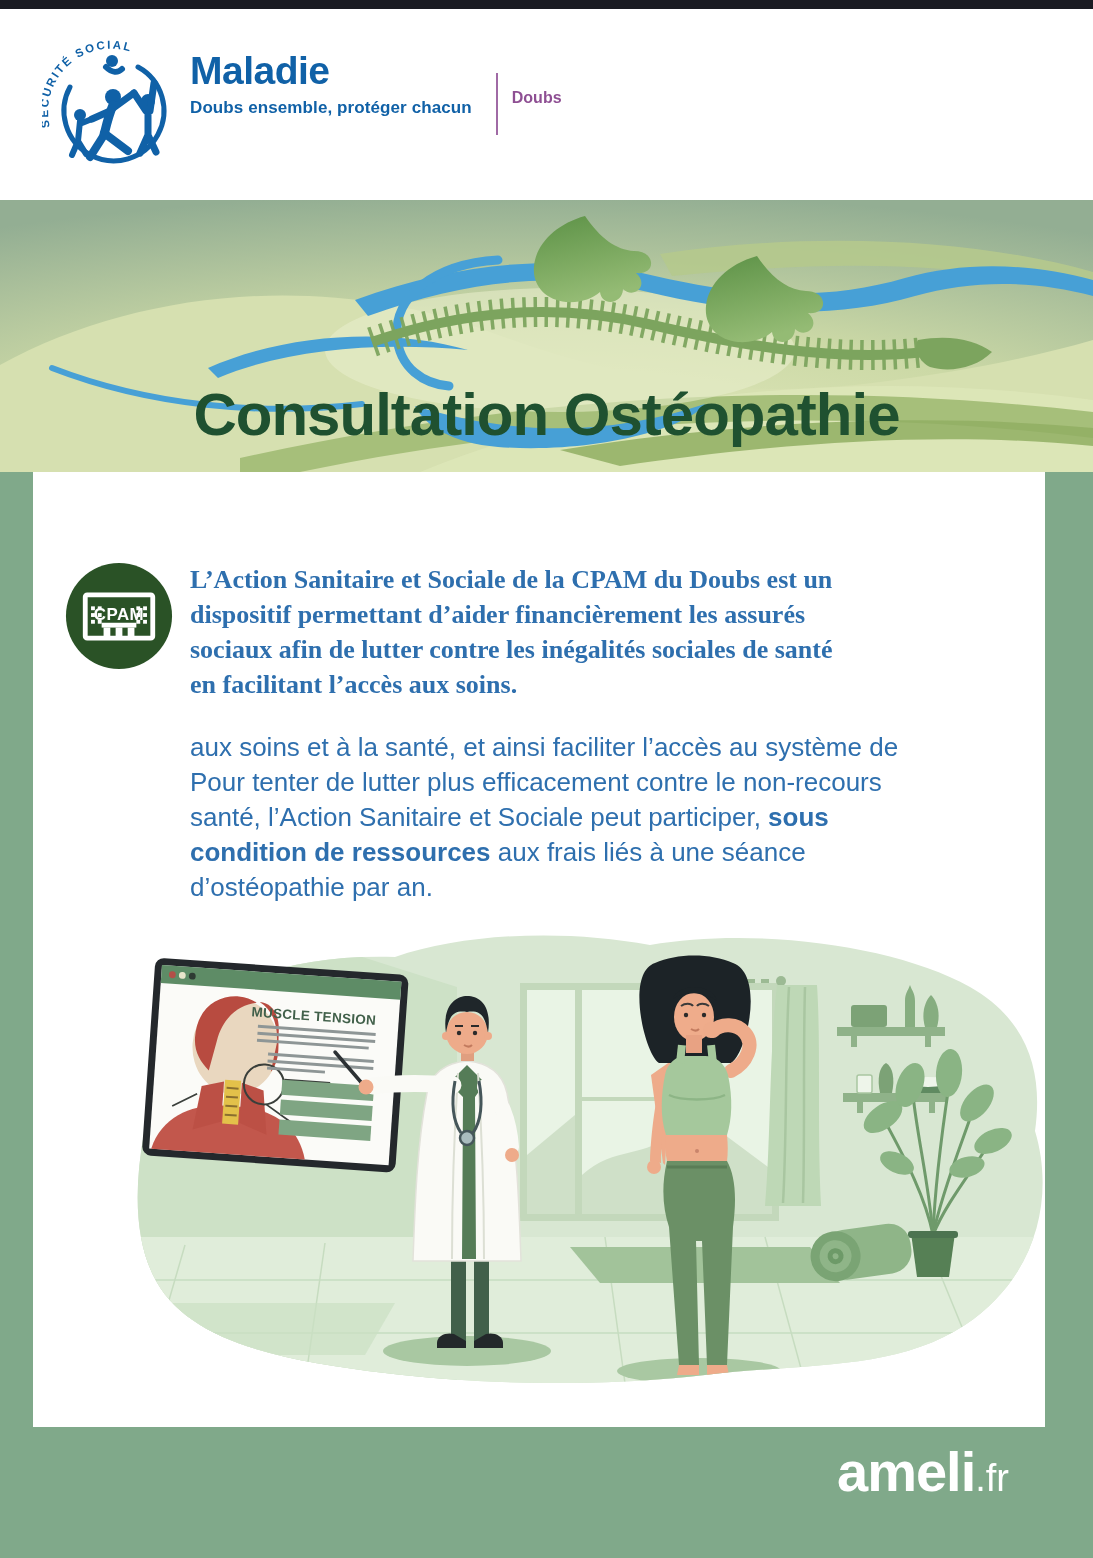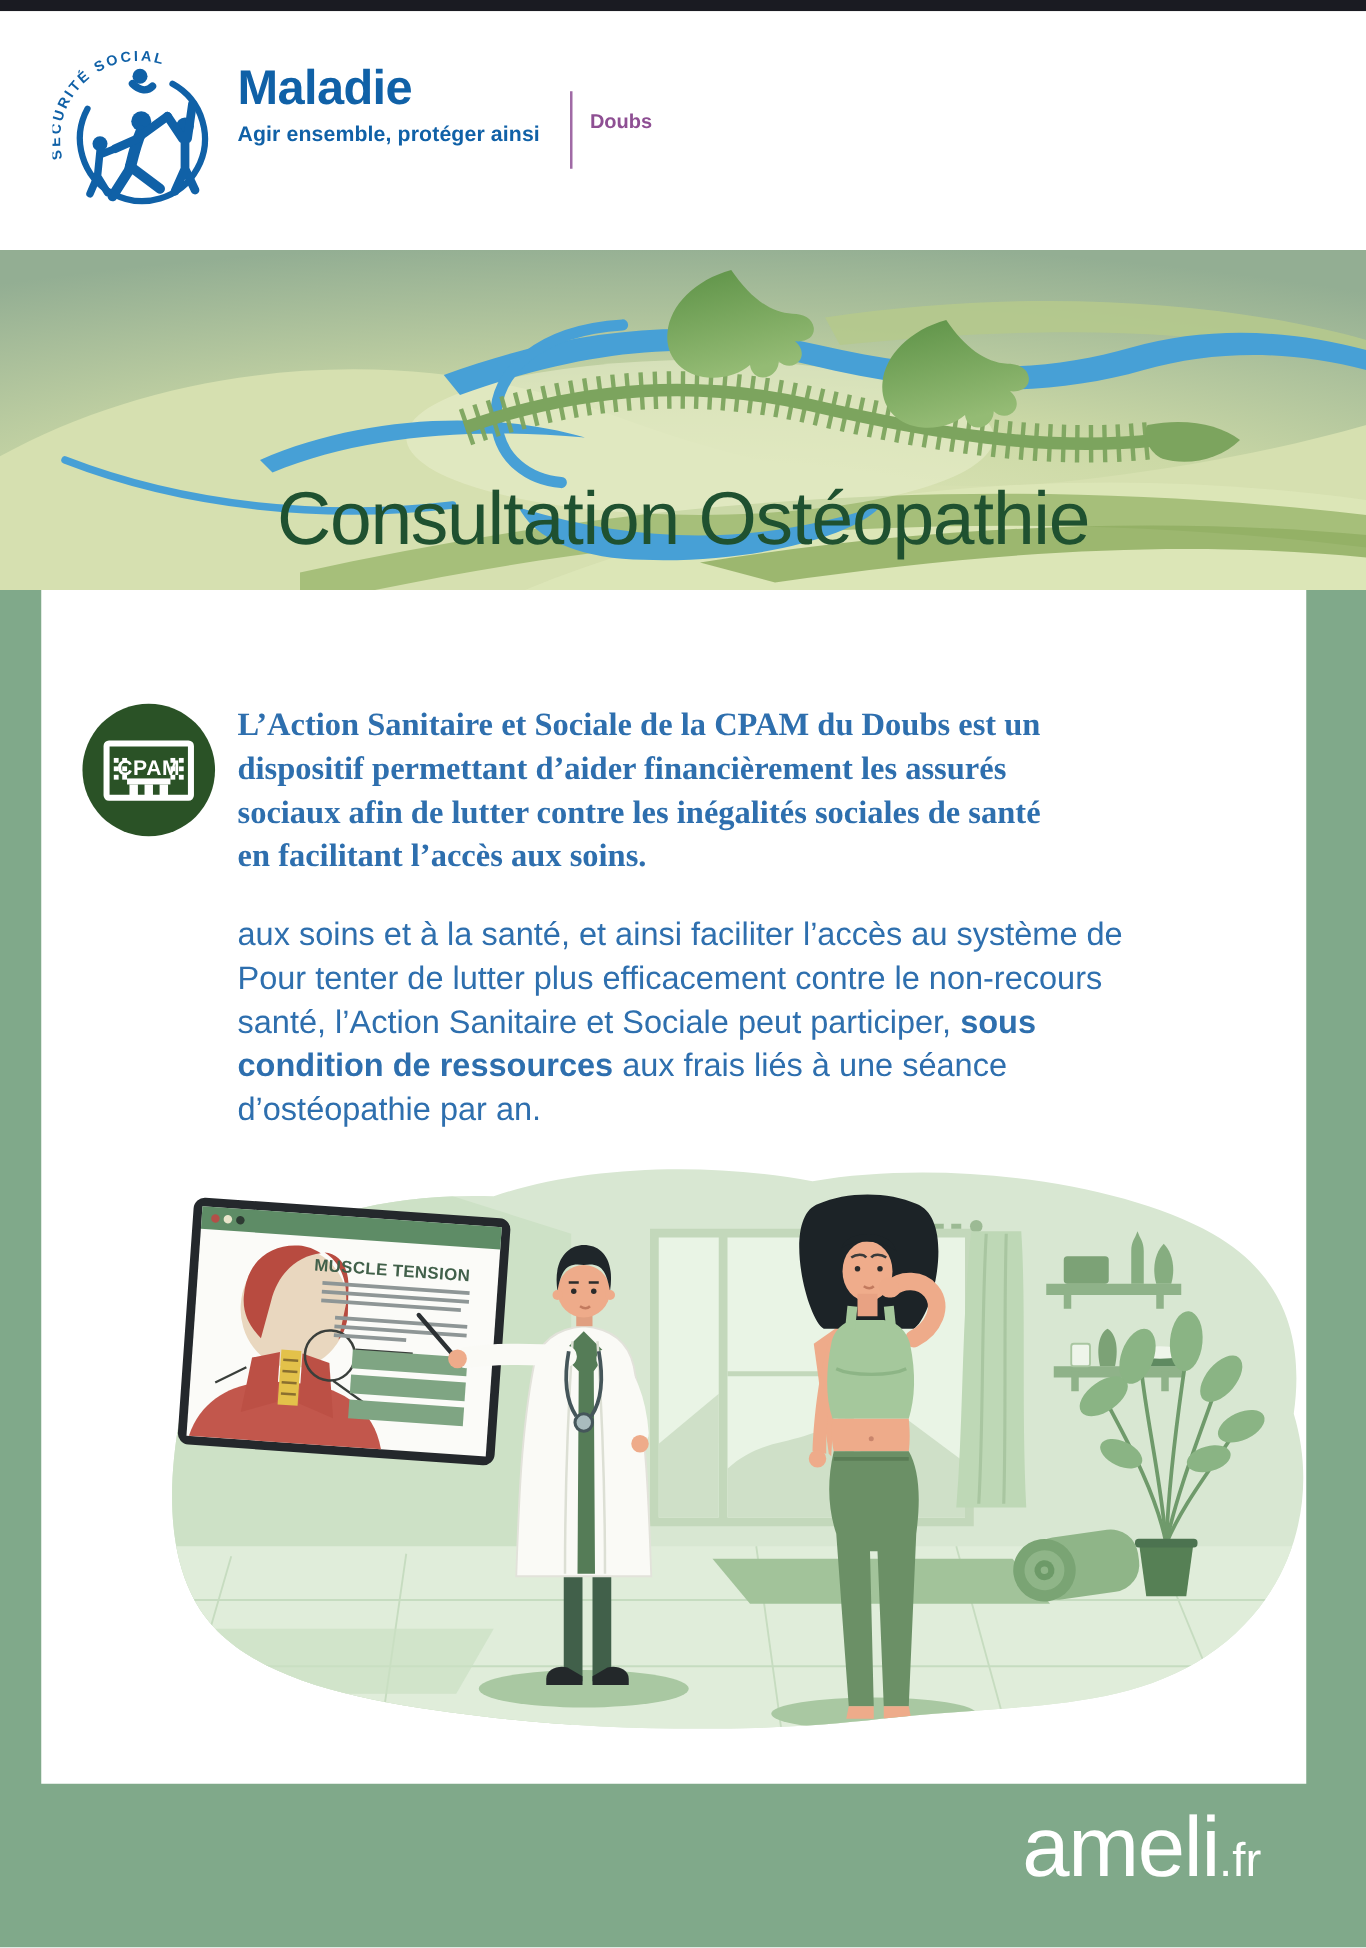--- a/index.html
+++ b/index.html
@@ -22,37 +22,37 @@
   .brand-block { margin-top: 42px; margin-left: 6px; }
   .brand-line { font-size: 39px; font-weight: bold; color: #1061a7; line-height: 40px; letter-spacing: -0.5px; }
   .tagline { font-size: 17px; font-weight: bold; color: #1061a7; margin-top: 7px; letter-spacing: 0.1px; }
   .dept-divider { width: 2px; height: 62px; background: #a06aa5; margin: 64px 14px 0 24px; }
   .dept-label { font-size: 16px; font-weight: bold; color: #8e4f93; margin-top: 80px; }
   
   .banner { height: 272px; position: relative; overflow: hidden; }
   .banner svg { position: absolute; inset: 0; }
   .banner-title {
     position: absolute; left: 0; right: 0; top: 180px;
-    text-align: center; font-size: 60px; font-weight: normal;
+    text-align: center; font-size: 60px; font-weight: bold;
     color: #1f5130; letter-spacing: -1px;
   }
   
   .page-body { background: #80a98a; height: 1086px; padding: 0 48px 0 33px; }
   .card { background: #ffffff; width: 1012px; height: 955px; padding: 90px 30px 0 32px; }
   .intro-row { display: flex; align-items: flex-start; }
   .intro-icon { flex: 0 0 108px; }
   .text-col { margin-left: 17px; }
   .para { color: #2e6fae; font-size: 26px; line-height: 35px; }
   .para.bold { font-weight: bold; font-family: Liberation Serif, serif; }
   .para .b { font-weight: bold; }
   .para + .para { margin-top: 28px; }
   .scene-wrap { margin-top: 30px; }
   
   .footer-bar { text-align: right; padding-right: 36px; margin-top: 12px; }
-  .footer-brand { color: #ffffff; font-size: 68px; font-weight: normal; letter-spacing: -1px; }
+  .footer-brand { color: #ffffff; font-size: 56px; font-weight: bold; letter-spacing: -1px; }
   .footer-tld { color: #ffffff; font-size: 38px; font-weight: normal; }
 </style>
 </head>
 <body>
 
 <div class="top-strip"></div>
 
 <div class="header">
   <svg class="logo-mark" width="142" height="150" viewBox="0 0 142 150">
     <defs>
@@ -70,21 +70,21 @@
       <circle cx="38" cy="80" r="6" stroke="none"></circle>
       <path d="M38 86 L36 106 M36 106 L30 120 M36 106 L44 119 M40 88 L50 84" stroke-width="6" fill="none"></path>
       <circle cx="70" cy="26" r="6" stroke="none"></circle>
       <path d="M64 32 C70 38 76 38 80 34" stroke-width="6" fill="none"></path>
       <circle cx="106" cy="66" r="7" stroke="none"></circle>
       <path d="M106 74 L106 100 M106 100 L98 118 M106 100 L114 117 M104 76 L92 58 M108 76 L112 48" stroke-width="7" fill="none"></path>
     </g>
   </svg>
   <div class="brand-block">
     <div class="brand-line">Maladie</div>
-    <div class="tagline">Agir ensemble, protéger ainsi</div>
+    <div class="tagline">Doubs ensemble, protéger chacun</div>
   </div>
   <div class="dept-divider"></div>
   <div class="dept-label">Doubs</div>
 </div>
 
 <div class="banner">
   <svg width="1093" height="272" viewBox="0 0 1093 272">
     <defs>
       <radialGradient id="bgG" cx="0.48" cy="0.92" r="0.95">
         <stop offset="0" stop-color="#e3eabf"></stop>

